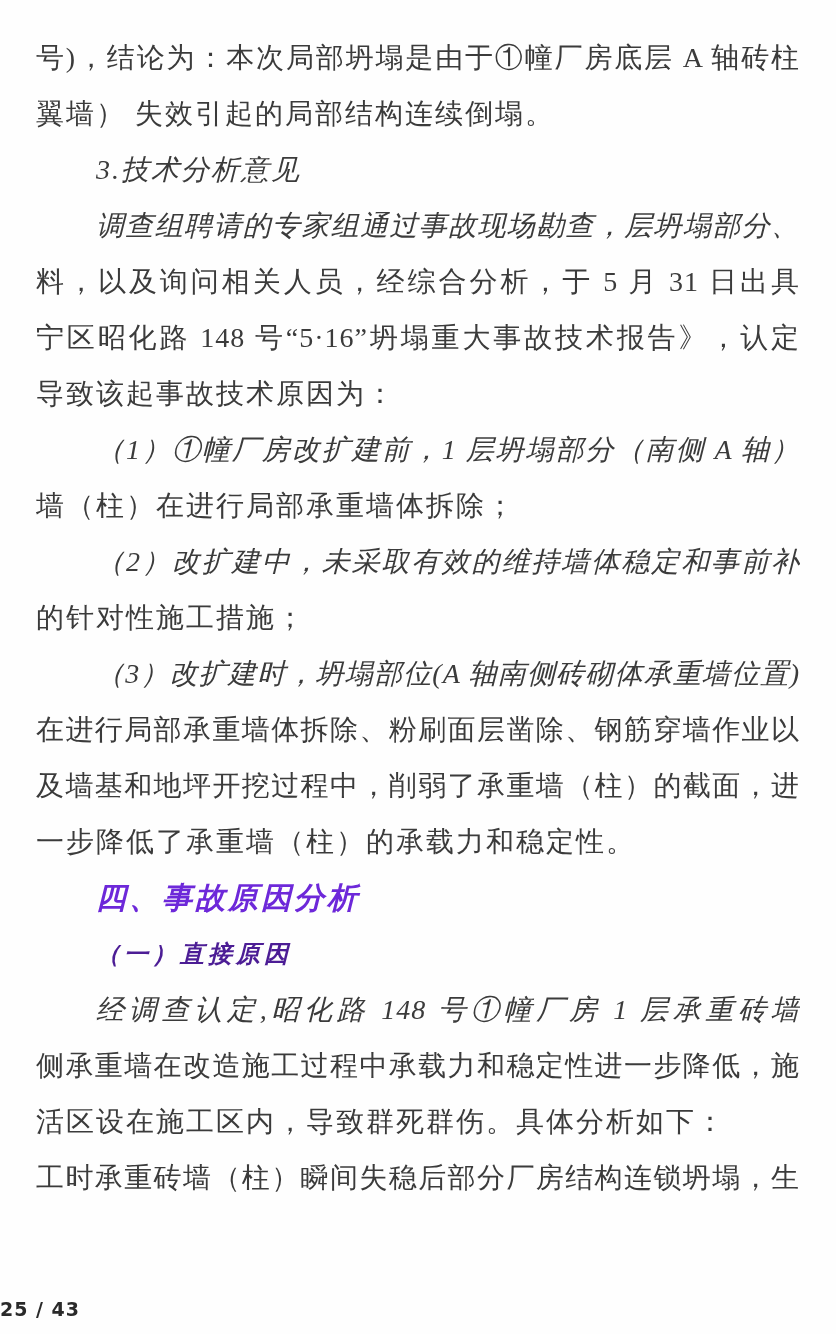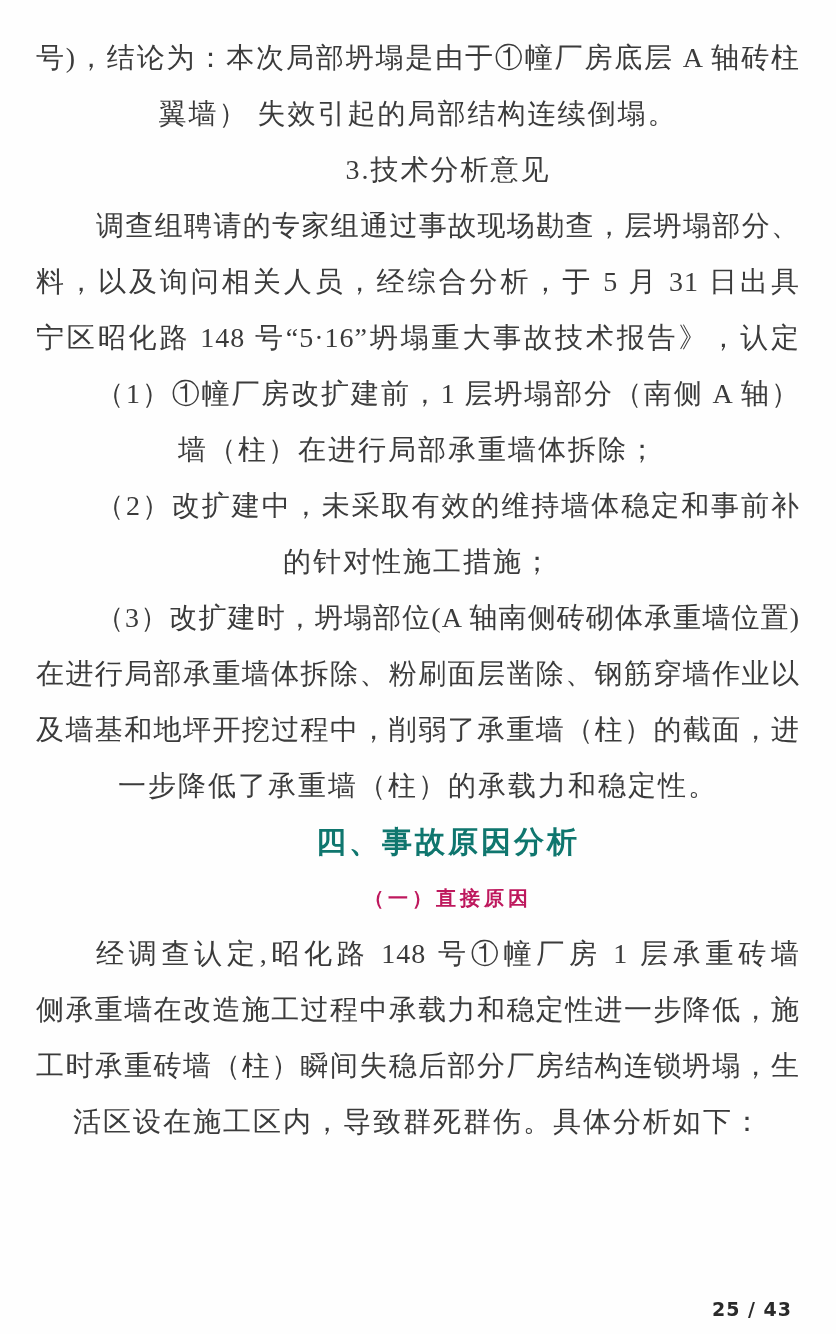--- a/index.html
+++ b/index.html
@@ -21,87 +21,89 @@
   }
   .line {
     box-sizing: border-box;
     width: 764px;
     height: 56px;
     line-height: 56px;
     font-family: "Liberation Serif", "DejaVu Serif", serif;
     font-size: 28px;
     letter-spacing: 2px;
     color: #3b3b3b;
-    text-align: center;
+    text-align: left;
     overflow: hidden;
     white-space: nowrap;
   }
   .line.stretch {
     white-space: normal;
     text-align: justify;
     text-align-last: justify;
     text-justify: inter-character;
     letter-spacing: 1px;
   }
   .line.indent {
     padding-left: 60px;
+    font-style: italic;
   }
   .line.indent.stretch {
     width: 764px;
   }
   .line.heading-sans {
     font-family: "Liberation Sans", "DejaVu Sans", sans-serif;
     font-weight: 700;
     font-size: 30px;
-    color: #0f766e;
+    color: #6d28d9;
     letter-spacing: 3px;
   }
   .line.heading-serif {
     font-weight: 700;
-    font-size: 20px;
-    color: #be185d;
+    font-size: 24px;
+    color: #4c1d95;
     letter-spacing: 4px;
   }
   .footer {
     position: absolute;
     left: 0;
     bottom: 14px;
     width: 792px;
-    text-align: right;
+    text-align: left;
   }
   .footer .page-num {
     font-family: "DejaVu Sans", "Liberation Sans", sans-serif;
     font-weight: 700;
     font-size: 19px;
     color: #2a2a2a;
     letter-spacing: 1px;
   }
 </style>
 </head>
 <body>
 
 <main class="page">
   <section class="doc-body" id="doc-body">
       <div class="line stretch">号)，结论为：本次局部坍塌是由于①幢厂房底层 A 轴砖柱(含</div>
       <div class="line">翼墙） 失效引起的局部结构连续倒塌。</div>
       <div class="line indent">3.技术分析意见</div>
       <div class="line indent stretch">调查组聘请的专家组通过事故现场勘查，层坍塌部分、资</div>
       <div class="line stretch">料，以及询问相关人员，经综合分析，于 5 月 31 日出具《长</div>
       <div class="line stretch">宁区昭化路 148 号“5·16”坍塌重大事故技术报告》，认定</div>
+      <div class="line">导致该起事故技术原因为：</div>
       <div class="line indent stretch">（1）①幢厂房改扩建前，1 层坍塌部分（南侧 A 轴）砖</div>
       <div class="line">墙（柱）在进行局部承重墙体拆除；</div>
       <div class="line indent stretch">（2）改扩建中，未采取有效的维持墙体稳定和事前补强</div>
       <div class="line">的针对性施工措施；</div>
       <div class="line indent stretch">（3）改扩建时，坍塌部位(A 轴南侧砖砌体承重墙位置)</div>
       <div class="line stretch">在进行局部承重墙体拆除、粉刷面层凿除、钢筋穿墙作业以</div>
       <div class="line stretch">及墙基和地坪开挖过程中，削弱了承重墙（柱）的截面，进</div>
       <div class="line">一步降低了承重墙（柱）的承载力和稳定性。</div>
       <div class="line indent heading-sans">四、事故原因分析</div>
       <div class="line indent heading-serif">（一）直接原因</div>
       <div class="line indent stretch">经调查认定,昭化路 148 号①幢厂房 1 层承重砖墙（柱）</div>
       <div class="line stretch">侧承重墙在改造施工过程中承载力和稳定性进一步降低，施</div>
+      <div class="line">活区设在施工区内，导致群死群伤。具体分析如下：</div>
       <div class="line stretch">工时承重砖墙（柱）瞬间失稳后部分厂房结构连锁坍塌，生</div>
-      <div class="line">活区设在施工区内，导致群死群伤。具体分析如下：</div>
     </section>
   <div class="footer">
     <span class="page-num">25 / 43</span>
   </div>
 </main>
 
 </body></html>

